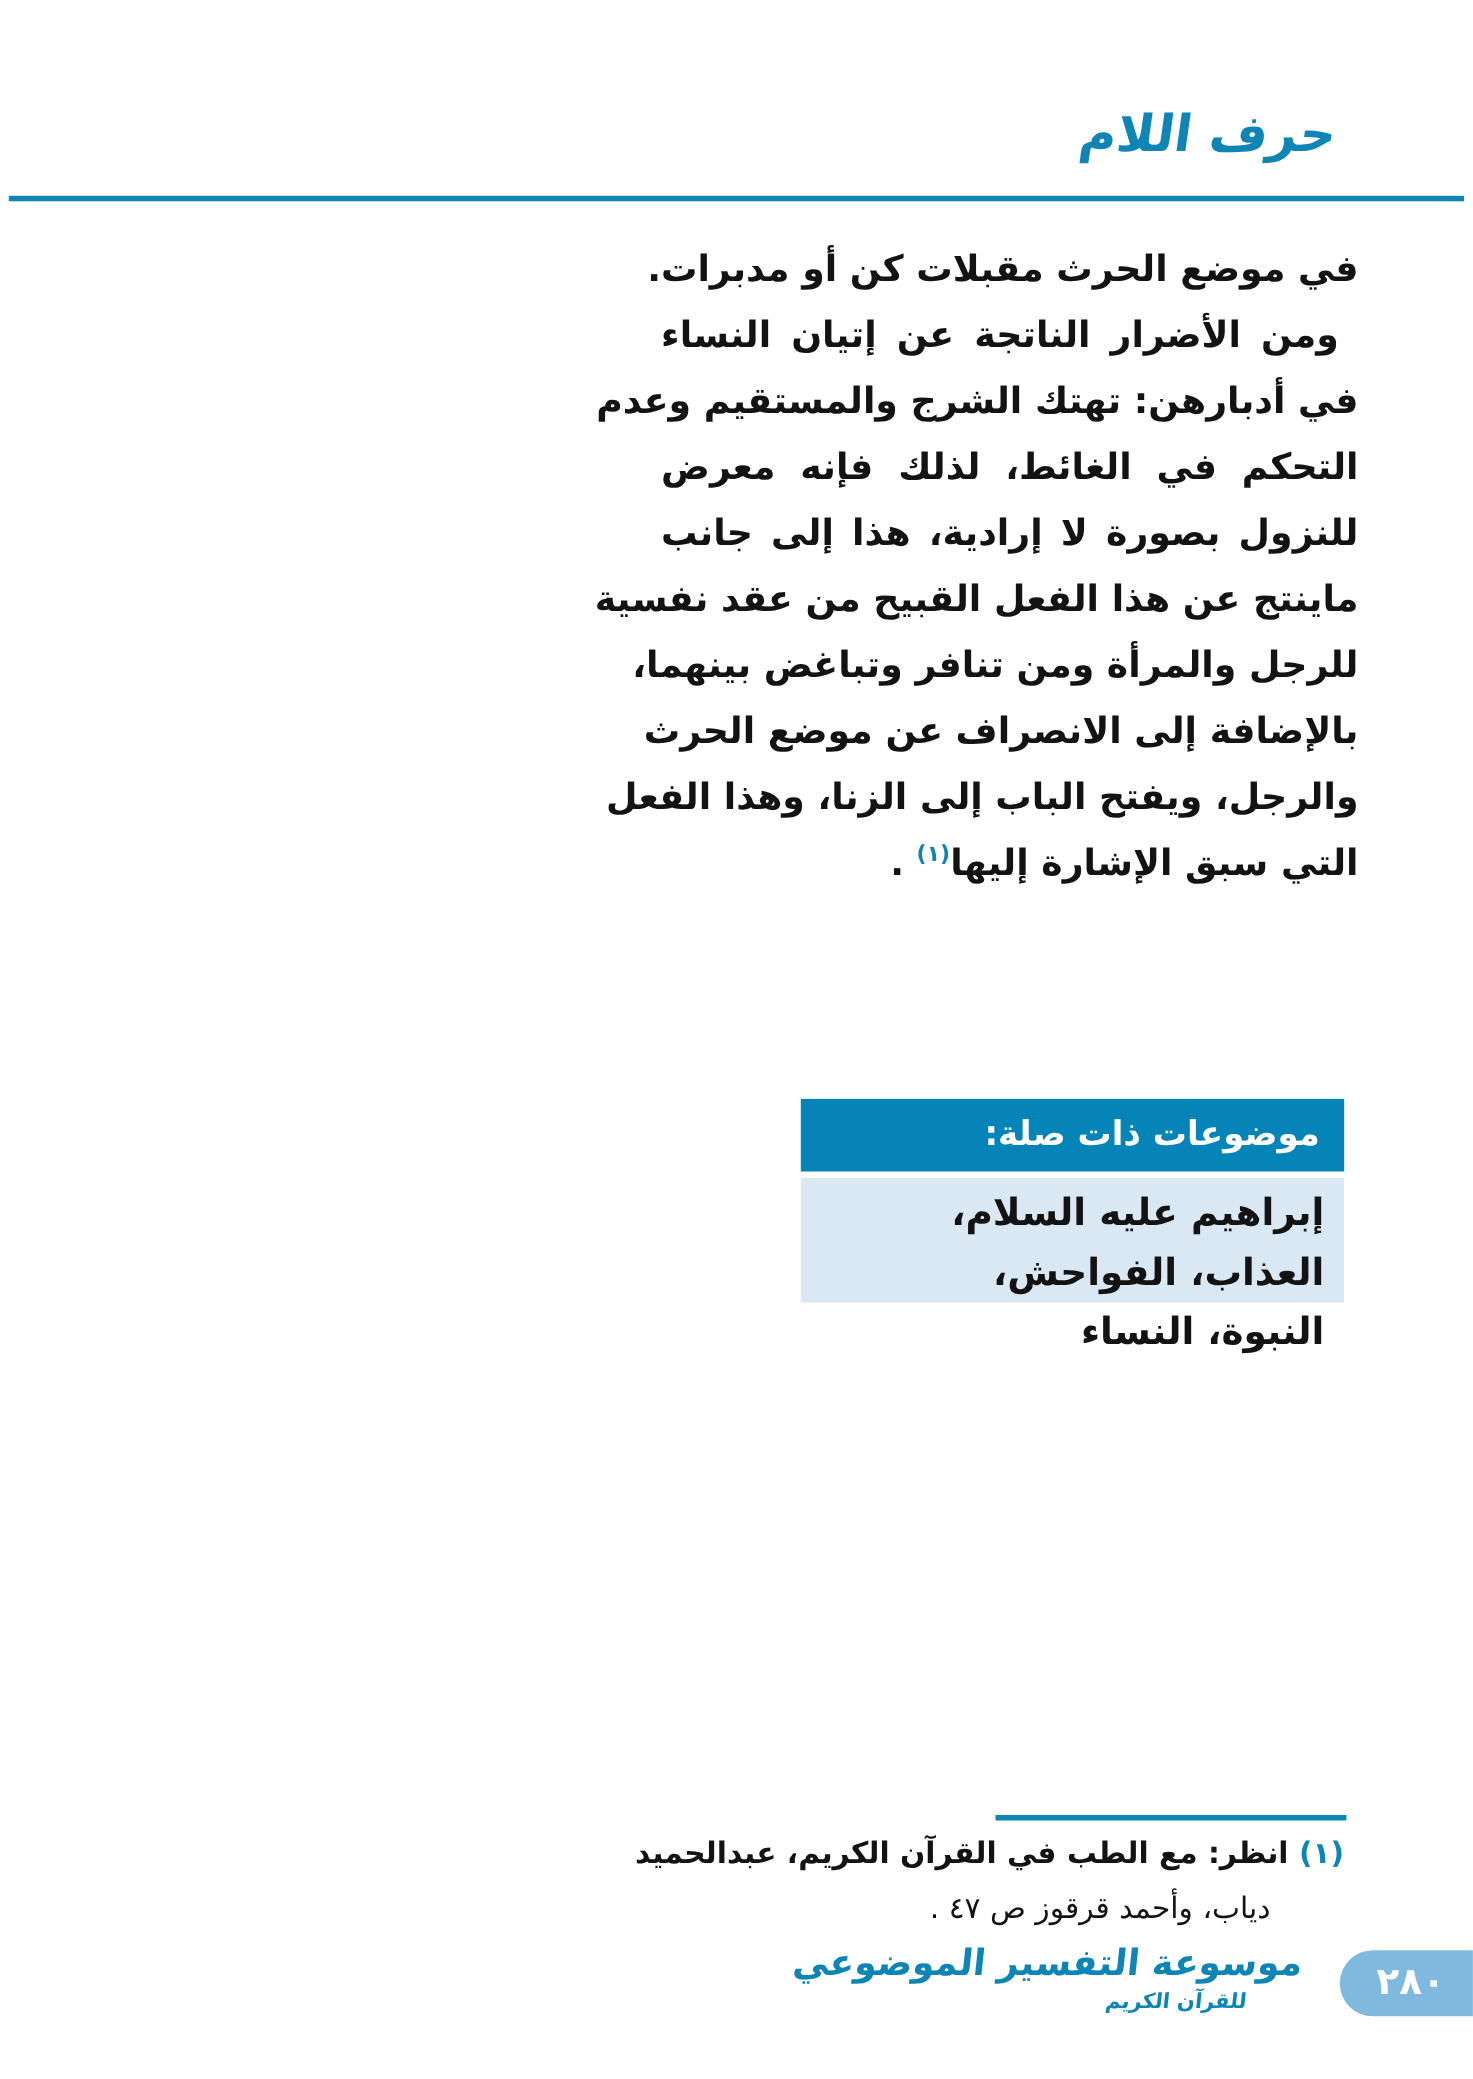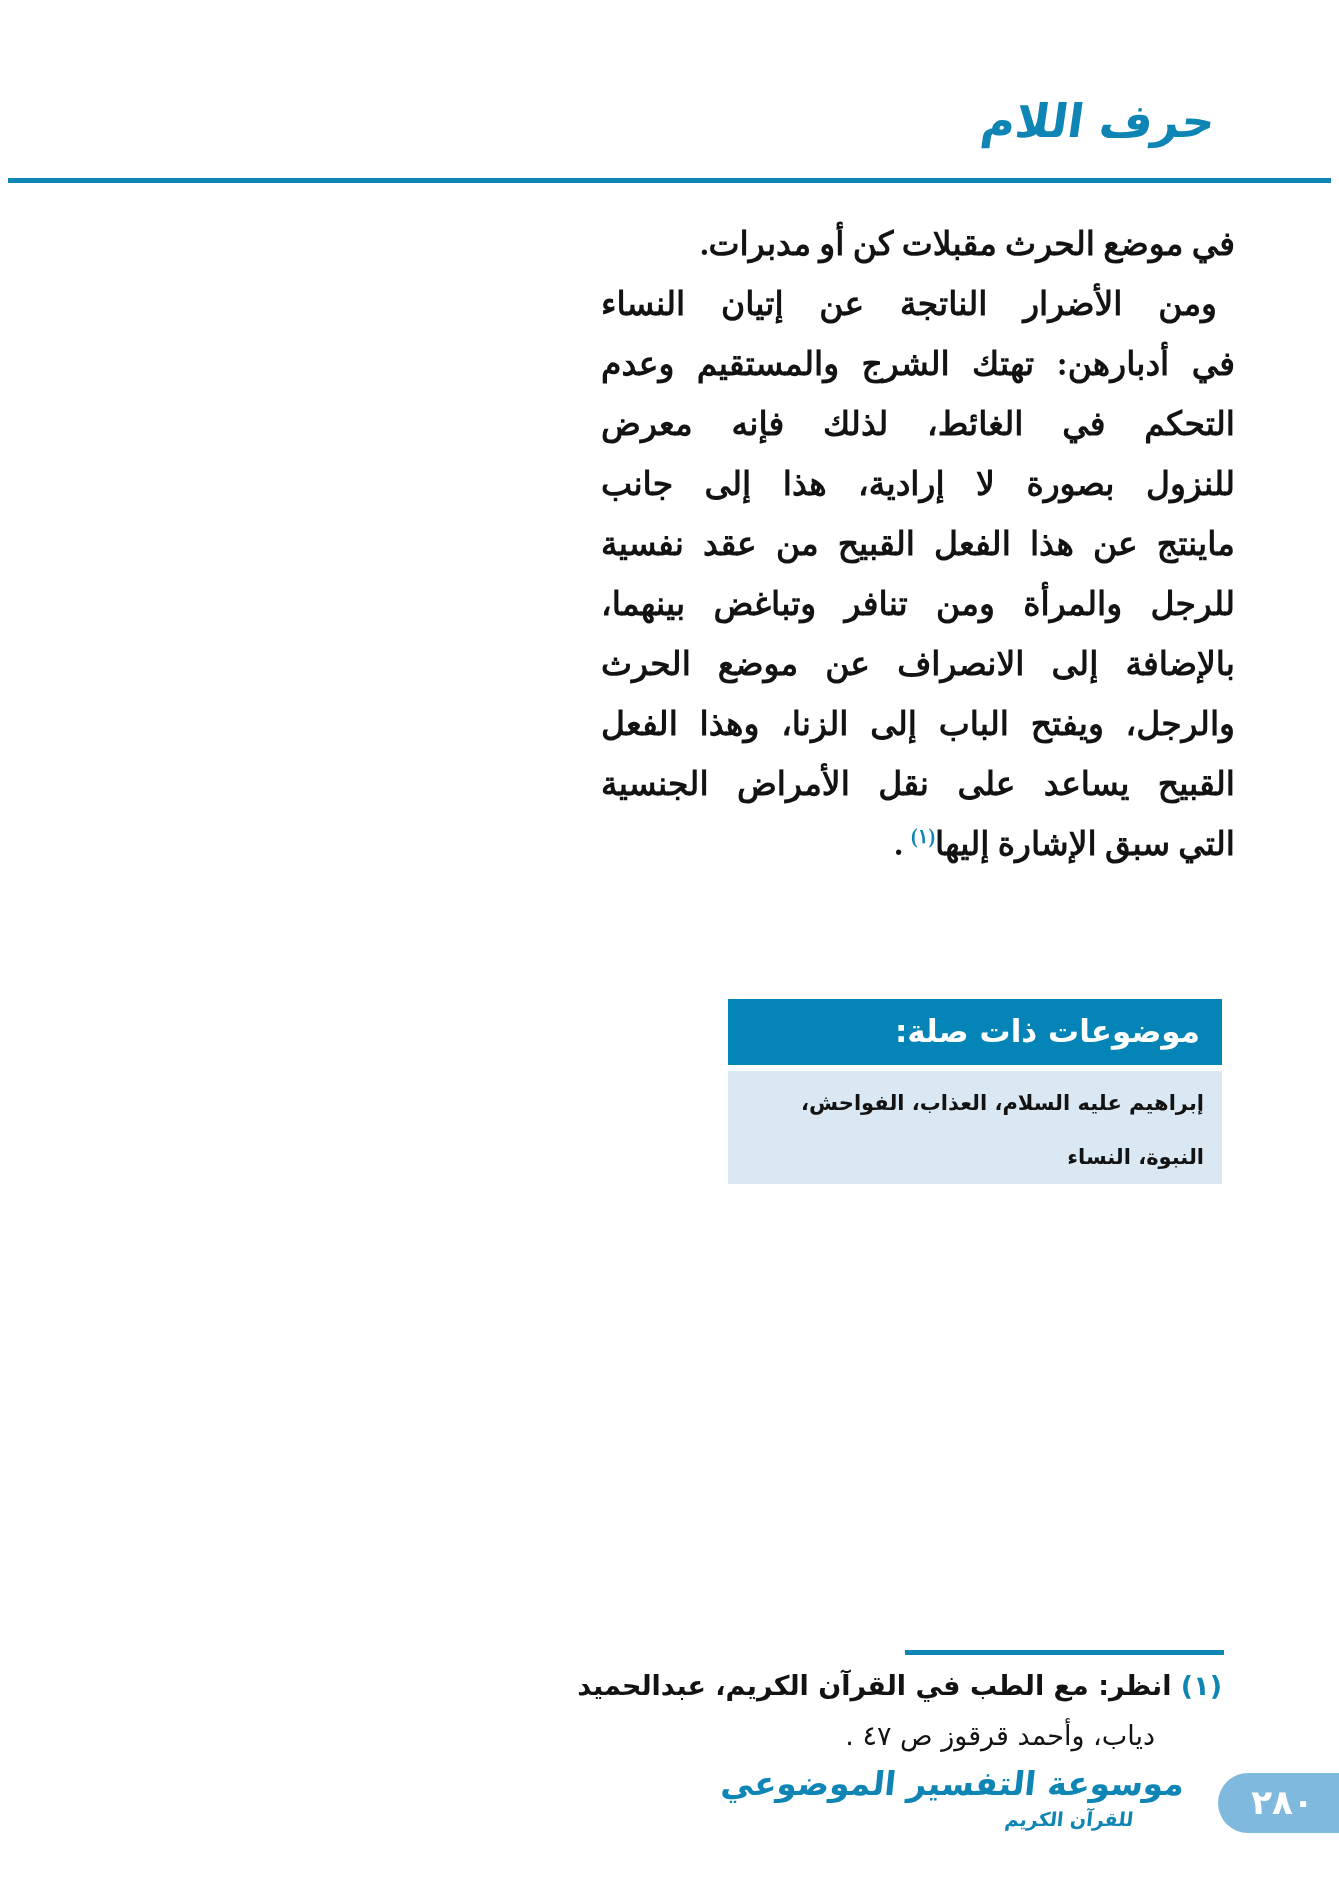--- a/index.html
+++ b/index.html
@@ -34,21 +34,20 @@
   .article{
     position:absolute;top:214px;right:104px;width:634px;
     color:var(--ink);
     font-size:33px;font-weight:700;line-height:60px;
     direction:rtl;
   }
   .article .line{
     text-align:justify;
     text-align-last:justify;
     white-space:nowrap;
-    font-family:Liberation Serif, serif;
   }
   .article .line.short{
     text-align:right;
     text-align-last:right;
   }
   .article .line.indent-first{text-indent:18px;}
   .fn-ref{
     color:var(--accent);
     font-size:20px;font-weight:700;
     vertical-align:super;line-height:0;
@@ -57,21 +56,21 @@
   .topics-title{
     position:absolute;top:999px;right:117px;width:494px;height:66px;
     background:var(--title_box);
     color:#ffffff;font-size:31px;font-weight:700;
     line-height:64px;padding-right:22px;
     white-space:nowrap;
   }
   .topics-body{
     position:absolute;top:1071px;right:117px;width:494px;height:113px;
     background:var(--topics_box);
-    color:var(--ink);font-size:21px;font-weight:700;
+    color:var(--ink);font-size:34px;font-weight:700;
     line-height:54px;padding:5px 18px 0 10px;
     text-align:right;
   }
   
   .footnote-rule{
     position:absolute;top:1650px;right:115px;width:319px;height:5px;
     background:var(--accent);
   }
   .footnote-line1{
     position:absolute;top:1662px;right:117px;
@@ -110,21 +109,20 @@
 <div class="article">
   <div class="line short">في موضع الحرث مقبلات كن أو مدبرات.</div>
   <div class="line indent-first">ومن الأضرار الناتجة عن إتيان النساء</div>
   <div class="line">في أدبارهن: تهتك الشرج والمستقيم وعدم</div>
   <div class="line">التحكم في الغائط، لذلك فإنه معرض</div>
   <div class="line">للنزول بصورة لا إرادية، هذا إلى جانب</div>
   <div class="line">ماينتج عن هذا الفعل القبيح من عقد نفسية</div>
   <div class="line">للرجل والمرأة ومن تنافر وتباغض بينهما،</div>
   <div class="line">بالإضافة إلى الانصراف عن موضع الحرث</div>
   <div class="line">والرجل، ويفتح الباب إلى الزنا، وهذا الفعل</div>
-  <div class="line">القبيح يساعد على نقل الأمراض الجنسية</div>
   <div class="line short">
     <span>التي سبق الإشارة إليها</span><span class="fn-ref">(١)</span><span> .</span>
   </div>
 </div>
 
 <div class="topics-title">موضوعات ذات صلة:</div>
 <div class="topics-body">
   <div>إبراهيم عليه السلام، العذاب، الفواحش،</div>
   <div>النبوة، النساء</div>
 </div>

